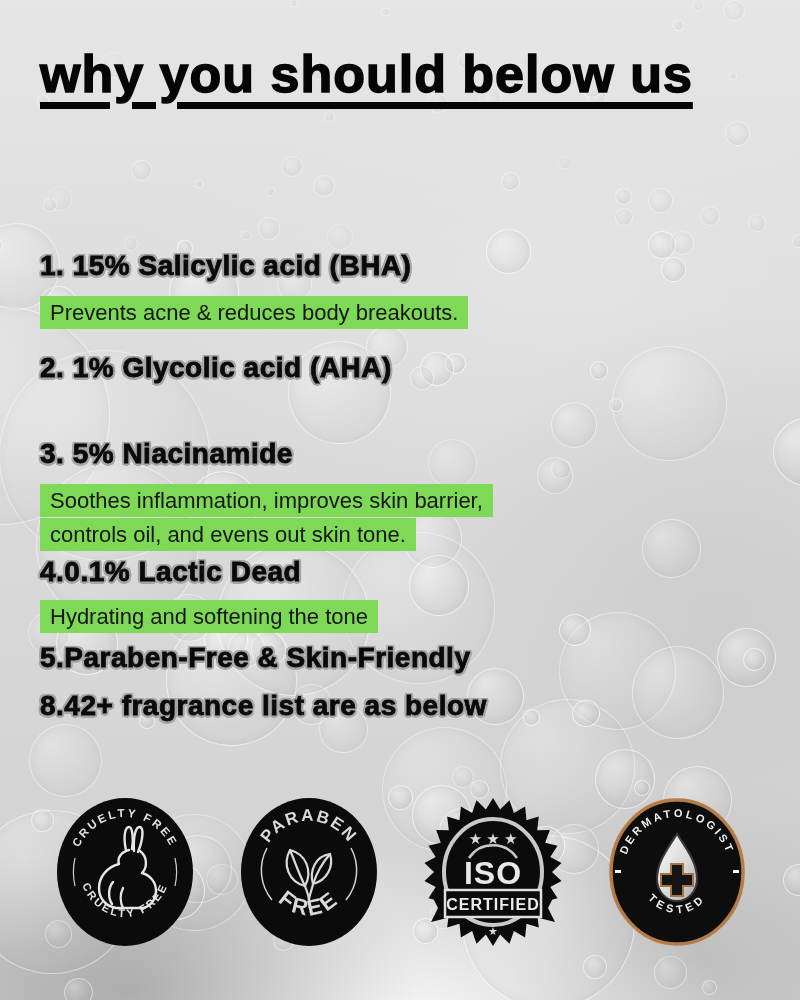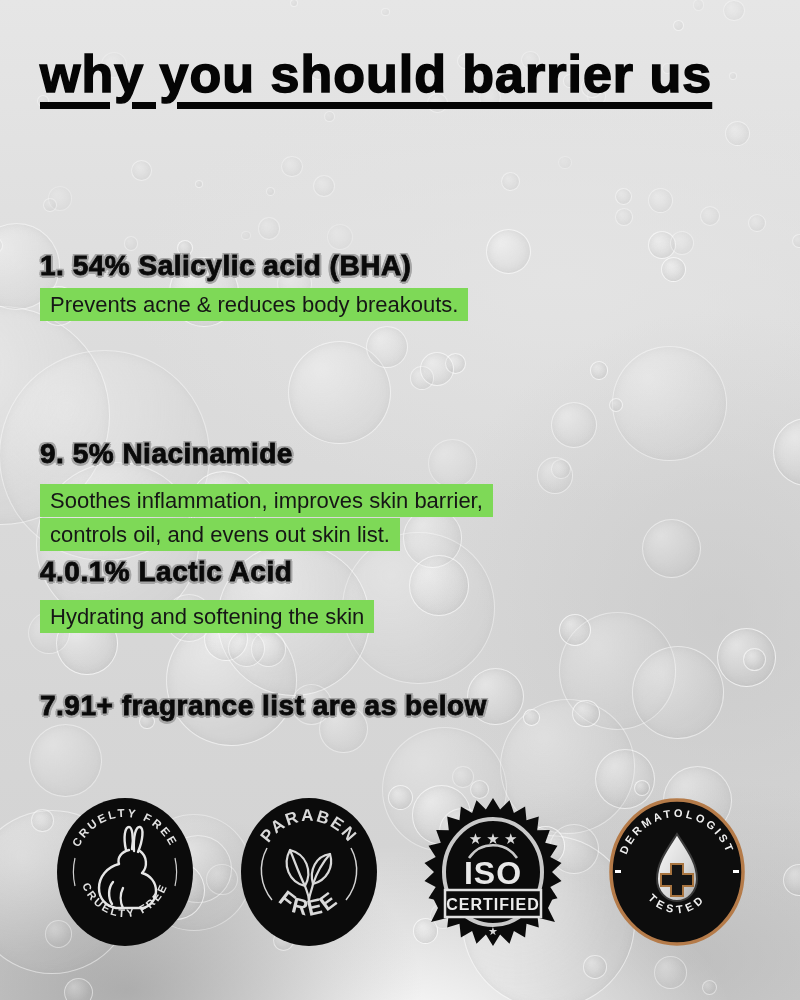--- a/index.html
+++ b/index.html
@@ -177,34 +177,36 @@
       <div class="bubble" style="left: 47.6914px; top: 186.384px; width: 22.523px; height: 22.523px; opacity: 0.312574;"></div>
       <div class="bubble" style="left: 312.523px; top: 174.771px; width: 19.9933px; height: 19.9933px; opacity: 0.428798;"></div>
       <div class="bubble" style="left: 326.713px; top: 224.04px; width: 23.8262px; height: 23.8262px; opacity: 0.30272;"></div>
       <div class="bubble" style="left: 521.328px; top: 50.6103px; width: 16.2622px; height: 16.2622px; opacity: 0.414551;"></div>
       <div class="bubble" style="left: 427.312px; top: 92.92px; width: 18.2032px; height: 18.2032px; opacity: 0.46248;"></div>
       <div class="bubble" style="left: 672.914px; top: 19.9706px; width: 9.47853px; height: 9.47853px; opacity: 0.55127;"></div>
       <div class="bubble" style="left: 43.4651px; top: 198.174px; width: 11.7175px; height: 11.7175px; opacity: 0.474644;"></div>
     </div>
 
   <div class="content">
-    <h1 class="title">why you should barrier us</h1>
-
-    <h3 class="ing-head" style="top:250px">1. 54% Salicylic acid (BHA)</h3>
-    <p class="ing-desc" style="top:288px"><span class="hl">Prevents acne &amp; reduces body breakouts.</span></p>
-
-
-    <h3 class="ing-head" style="top:438px">9. 5% Niacinamide</h3>
+    <h1 class="title">why you should below us</h1>
+
+    <h3 class="ing-head" style="top:250px">1. 15% Salicylic acid (BHA)</h3>
+    <p class="ing-desc" style="top:296px"><span class="hl">Prevents acne &amp; reduces body breakouts.</span></p>
+
+    <h3 class="ing-head" style="top:352px">2. 1% Glycolic acid (AHA)</h3>
+
+    <h3 class="ing-head" style="top:438px">3. 5% Niacinamide</h3>
     <p class="ing-desc" style="top:484px"><span class="hl">Soothes inflammation, improves skin barrier,
-controls oil, and evens out skin list.</span></p>
-
-    <h3 class="ing-head" style="top:556px">4.0.1% Lactic Acid</h3>
-    <p class="ing-desc" style="top:600px"><span class="hl">Hydrating and softening the skin</span></p>
-
-    <h3 class="ing-head" style="top:690px">7.91+ fragrance list are as below</h3>
+controls oil, and evens out skin tone.</span></p>
+
+    <h3 class="ing-head" style="top:556px">4.0.1% Lactic Dead</h3>
+    <p class="ing-desc" style="top:600px"><span class="hl">Hydrating and softening the tone</span></p>
+
+    <h3 class="ing-head" style="top:642px">5.Paraben-Free &amp; Skin-Friendly</h3>
+    <h3 class="ing-head" style="top:690px">8.42+ fragrance list are as below</h3>
 
     <div class="badges">
 
       <svg class="badge" viewBox="0 0 140 152">
         <defs>
           <path id="cf-top" d="M 18 78 A 52 57 0 1 1 122 78"></path>
           <path id="cf-bot" d="M 24 70 A 46 51 0 0 0 116 70"></path>
         </defs>
         <ellipse cx="70" cy="76" rx="68" ry="74" fill="#0b0b0b"></ellipse>
         <path d="M 20 62 A 52 57 0 0 0 20 90" fill="none" stroke="#cfcfcf" stroke-width="1.2"></path>

